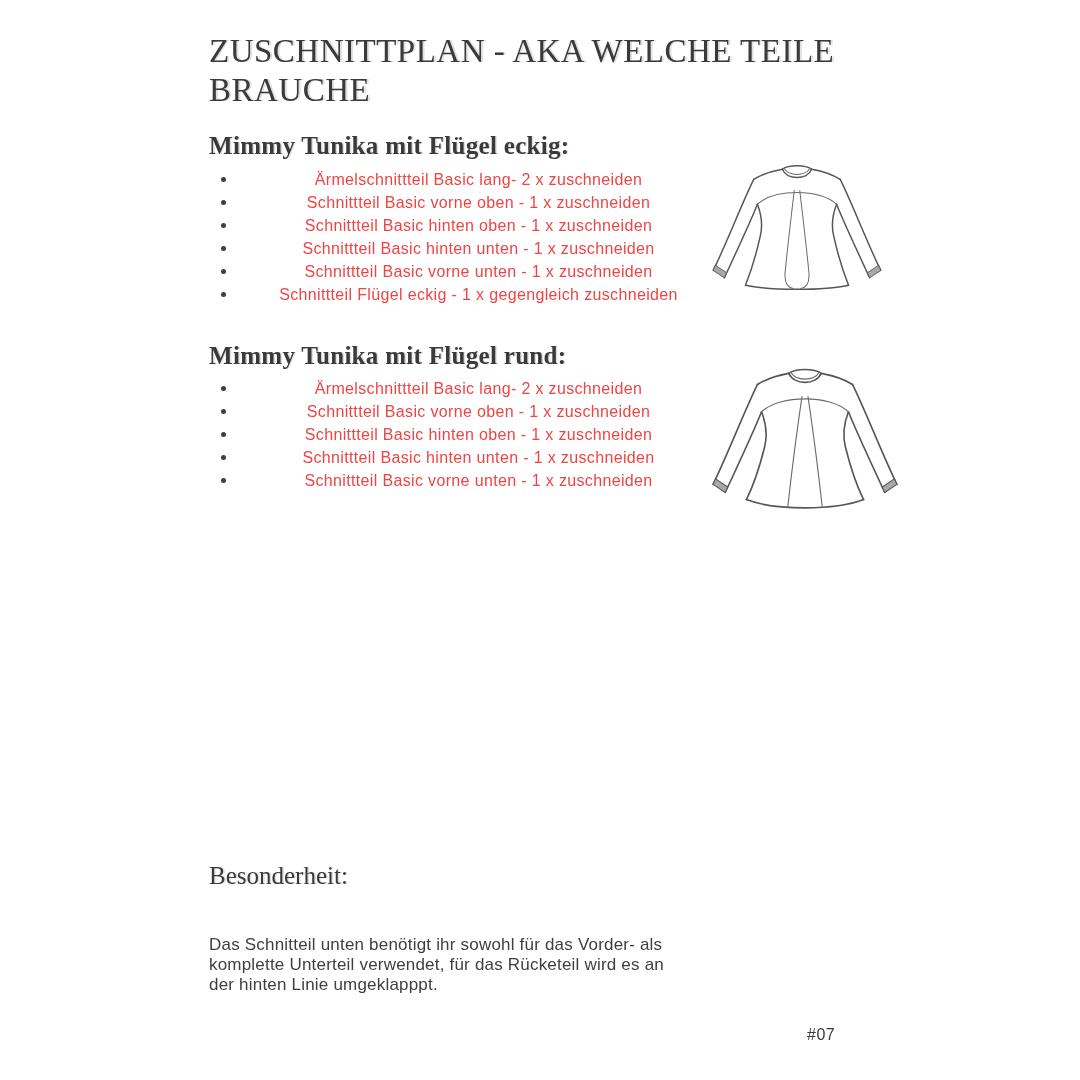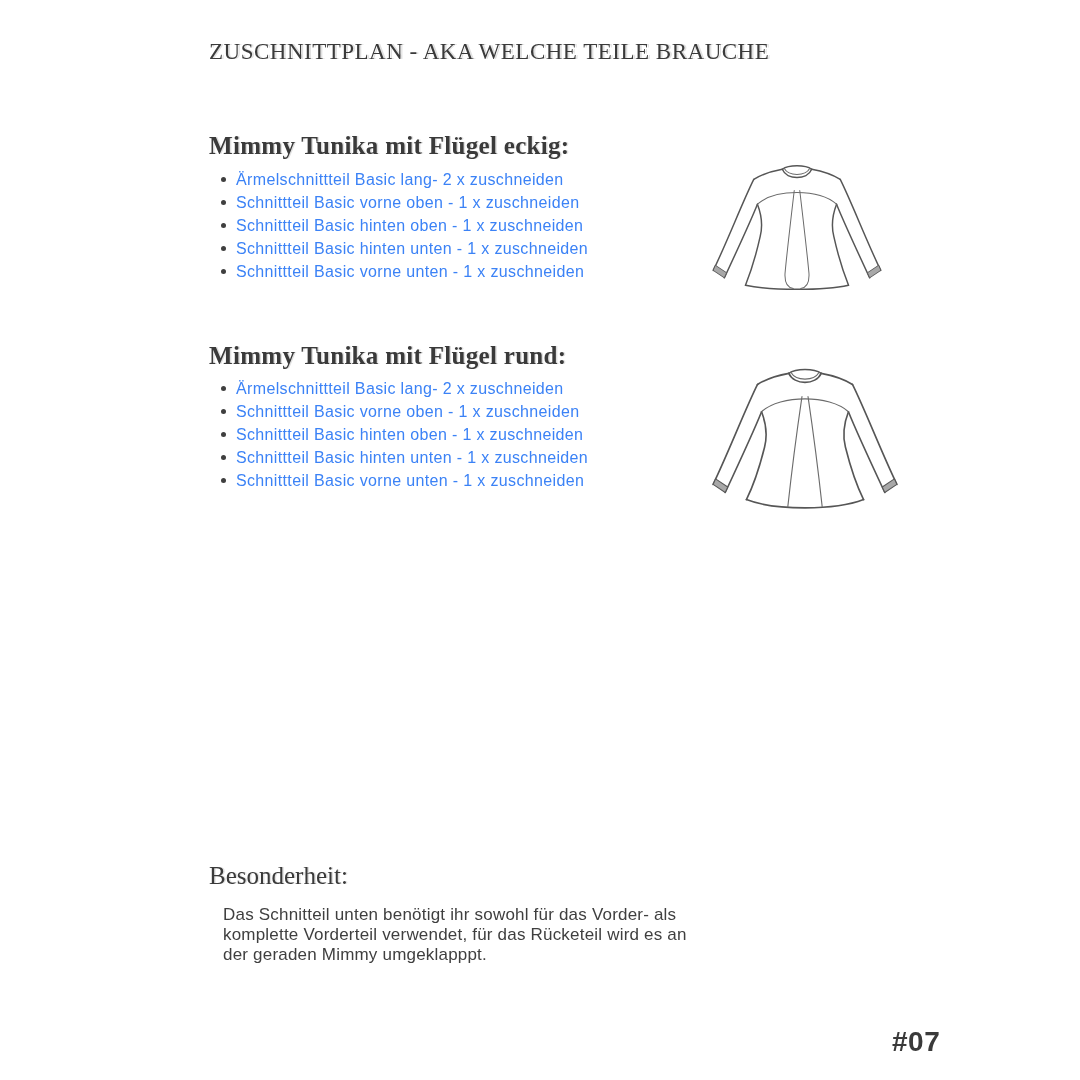--- a/index.html
+++ b/index.html
@@ -10,21 +10,21 @@
     height: 1080px;
     background: #ffffff;
     overflow: hidden;
     font-family: "Liberation Sans", sans-serif;
     color: #3d3d3d;
   }
   .abs { position: absolute; }
   .doc-title {
     left: 209px; top: 32px; width: 680px;
     font-family: "Liberation Serif", serif;
-    font-size: 23px; line-height: 39px;
+    font-size: 33px; line-height: 39px;
     font-weight: 400; letter-spacing: 0.5px;
     color: #3a3a3a;
     text-shadow: 2px 0 0 rgba(90,90,90,0.18);
   }
   .section-heading {
     left: 209px; width: 480px;
     font-family: "Liberation Serif", serif;
     font-size: 25px; line-height: 32px;
     font-weight: 700; letter-spacing: 0.3px;
     color: #3a3a3a;
@@ -32,48 +32,48 @@
   }
   .cut-list {
     left: 221px; width: 500px;
     list-style: none;
   }
   .cut-list li {
     position: relative;
     padding-left: 15px;
     font-size: 16px; line-height: 23px;
     letter-spacing: 0.35px;
-    color: #3b82f6;
+    color: #ef4444;
+    text-align: center;
   }
   .cut-list li::before {
     content: "";
     position: absolute;
     left: 0; top: 9px;
     width: 5px; height: 5px;
     border-radius: 50%;
     background: #3f3f3f;
   }
   .note-heading {
     left: 209px; top: 860px;
     font-family: "Liberation Serif", serif;
     font-size: 25px; line-height: 32px;
     font-weight: 400;
     color: #3a3a3a;
     text-shadow: 1.5px 0 0 rgba(90,90,90,0.18);
   }
   .note-body {
-    left: 209px; top: 905px; width: 500px;
+    left: 209px; top: 935px; width: 500px;
     font-size: 17px; line-height: 20px;
     letter-spacing: 0.2px;
     color: #3f3f3f;
-    margin-left: 14px;
   }
   .page-number {
-    left: 892px; top: 1026px;
-    font-size: 28px; font-weight: 700;
+    left: 807px; top: 1026px;
+    font-size: 16px; font-weight: 400;
     letter-spacing: 0.5px;
     color: #3a3a3a;
   }
   .sketch svg { display: block; width: 100%; height: 100%; }
   .sketch path, .sketch polygon {
     fill: none;
     stroke: #565656;
     stroke-width: 1.6;
     stroke-linecap: round;
     stroke-linejoin: round;
@@ -91,20 +91,21 @@
     <div>ZUSCHNITTPLAN - AKA WELCHE TEILE BRAUCHE</div>
   </div>
 
   <div class="abs section-heading" style="top:130px;">Mimmy Tunika mit Flügel eckig:</div>
   <ul class="abs cut-list" style="top:168px;">
     <li>Ärmelschnittteil Basic lang- 2 x zuschneiden</li>
     <li>Schnittteil Basic vorne oben - 1 x zuschneiden</li>
     <li>Schnittteil Basic hinten oben - 1 x zuschneiden</li>
     <li>Schnittteil Basic hinten unten - 1 x zuschneiden</li>
     <li>Schnittteil Basic vorne unten - 1 x zuschneiden</li>
+    <li>Schnittteil Flügel eckig - 1 x  gegengleich zuschneiden</li>
   </ul>
 
   <div class="abs sketch" style="left:705px; top:160px; width:184px; height:140px;">
     <svg viewBox="0 0 200 150" xmlns="http://www.w3.org/2000/svg">
 
       <path class="fillwhite" style="stroke:none" d="M84,9 C73,11 61,15 53,20 C41,44 24,88 9,119 L21,127 C35,97 49,67 57,47
            C62,60 63,70 60,82 C56,100 50,120 44,135
            C70,141 130,141 156,135
            C150,120 144,100 140,82 C137,70 138,60 143,47
            C151,67 165,97 179,127 L191,119 C176,88 159,44 147,20
@@ -173,19 +174,19 @@
       <path class="seam" d="M57,47 C76,30 124,30 143,47"></path>
 
       <path class="seam" d="M97,32 C92,66 87,104 83,141"></path>
       <path class="seam" d="M103,32 C108,66 113,104 117,141"></path>
     </svg>
   </div>
 
   <div class="abs note-heading">Besonderheit:</div>
   <div class="abs note-body">
     <div>Das Schnitteil unten benötigt ihr sowohl für das Vorder- als</div>
-    <div>komplette Vorderteil verwendet, für das Rücketeil wird es an</div>
-    <div>der geraden Mimmy umgeklapppt.</div>
+    <div>komplette Unterteil verwendet, für das Rücketeil wird es an</div>
+    <div>der hinten Linie umgeklapppt.</div>
   </div>
 
   <div class="abs page-number">#07</div>
 
 </div>
 
 </body></html>

